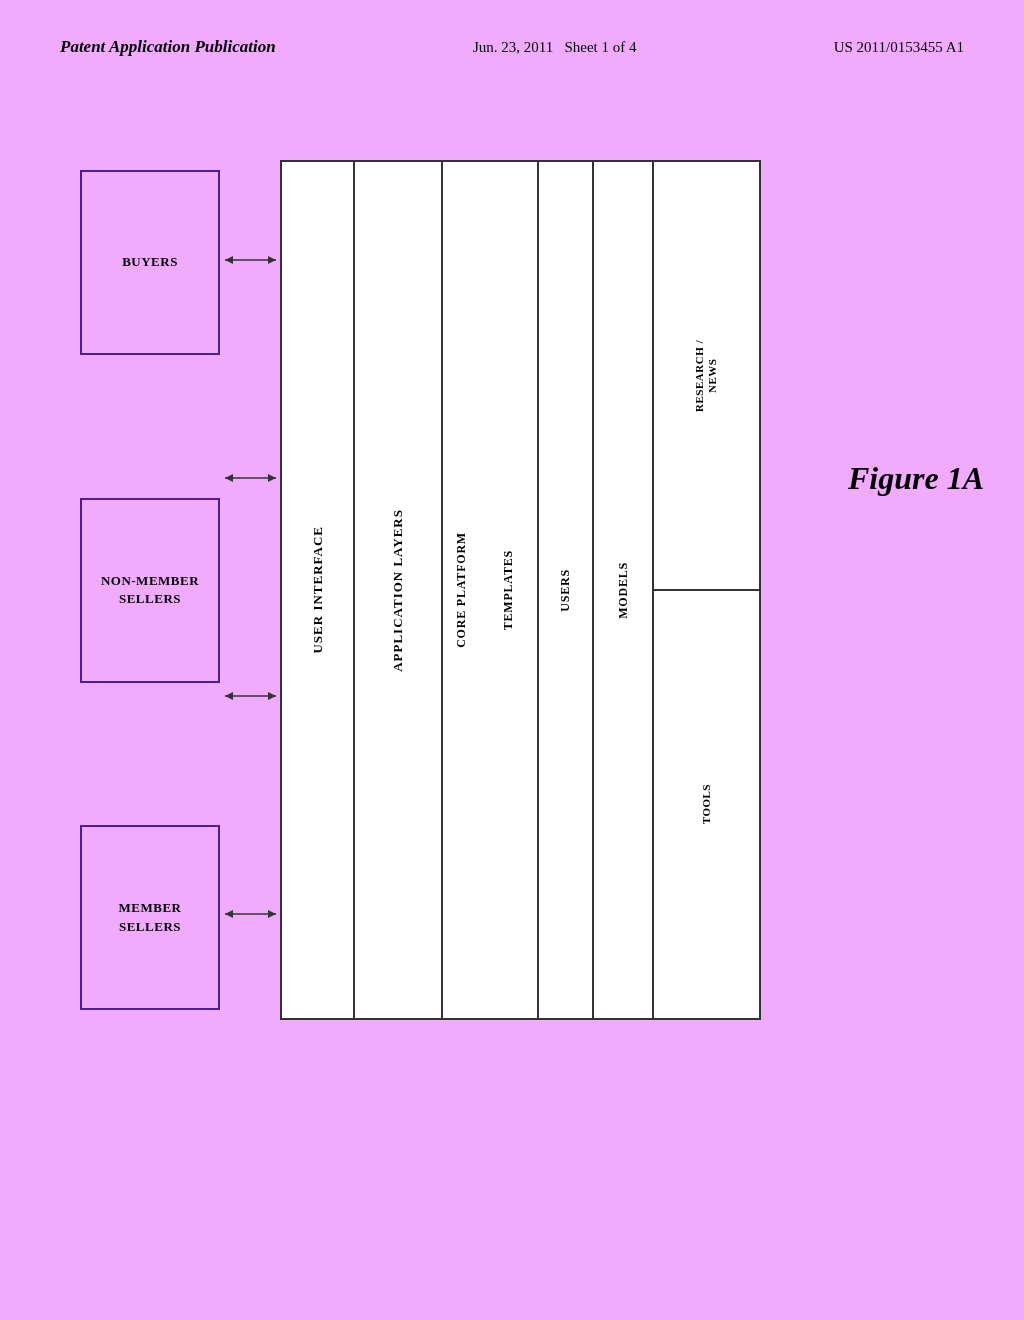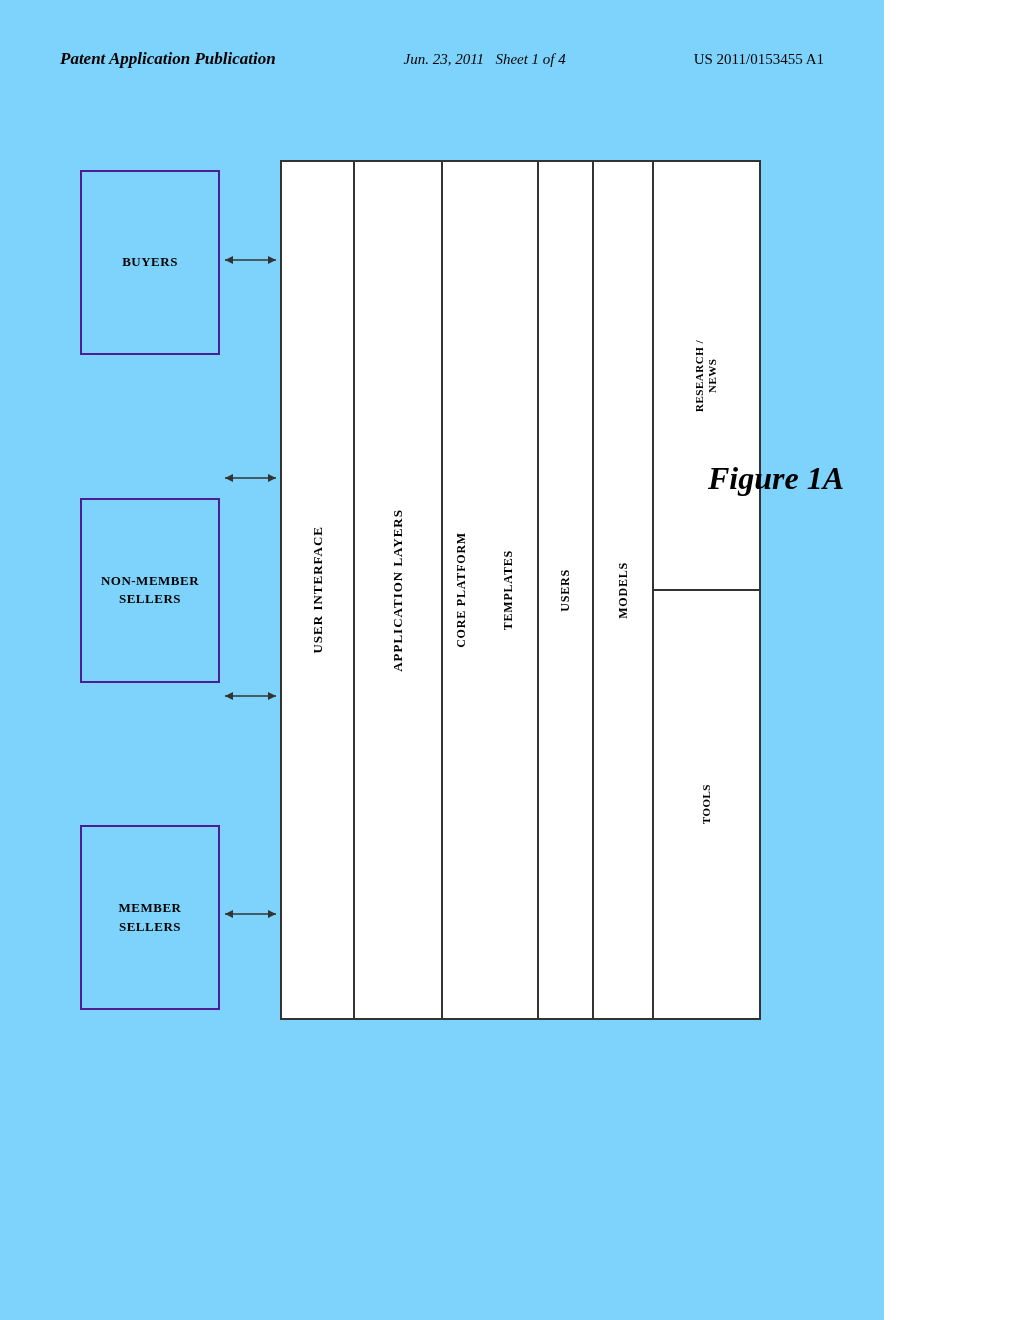--- a/index.html
+++ b/index.html
@@ -6,25 +6,25 @@
 
     body {
       width: 1024px;
       height: 1320px;
       background: #ffffff;
       font-family: 'Times New Roman', Times, serif;
       overflow: hidden;
     }
 
     .page {
-      width: 884px;
+      width: 1024px;
       height: 1320px;
-      background: #7dd3fc;
+      background: #f0abfc;
       position: relative;
-      padding: 48px 60px;
+      padding: 36px 60px;
     }
 
     
     .header {
       display: flex;
       justify-content: space-between;
       align-items: flex-start;
       margin-bottom: 60px;
       border-bottom: none;
     }
@@ -33,21 +33,20 @@
       font-size: 17px;
       font-weight: bold;
       font-style: italic;
       line-height: 1.3;
     }
 
     .header-center {
       font-size: 15px;
       text-align: center;
       line-height: 1.5;
-      font-style: italic;
     }
 
     .header-right {
       font-size: 15px;
       text-align: left;
       line-height: 1.5;
     }
 
     
     .diagram-area {

